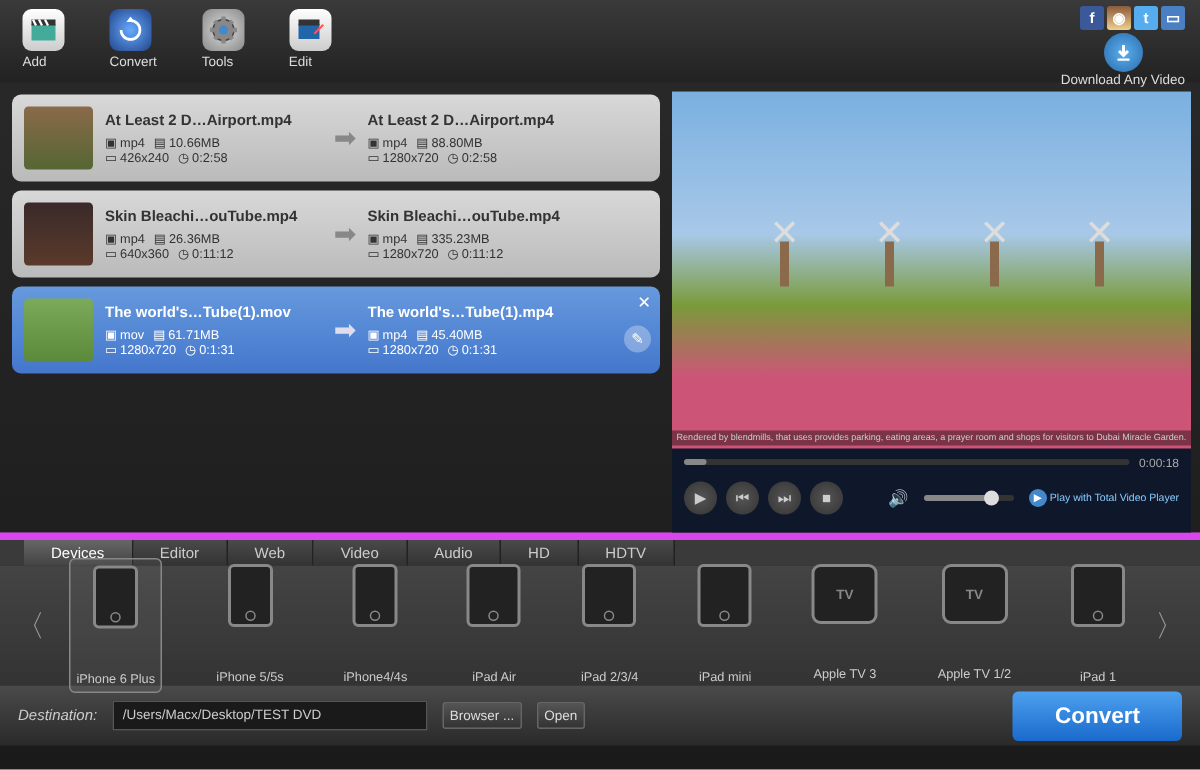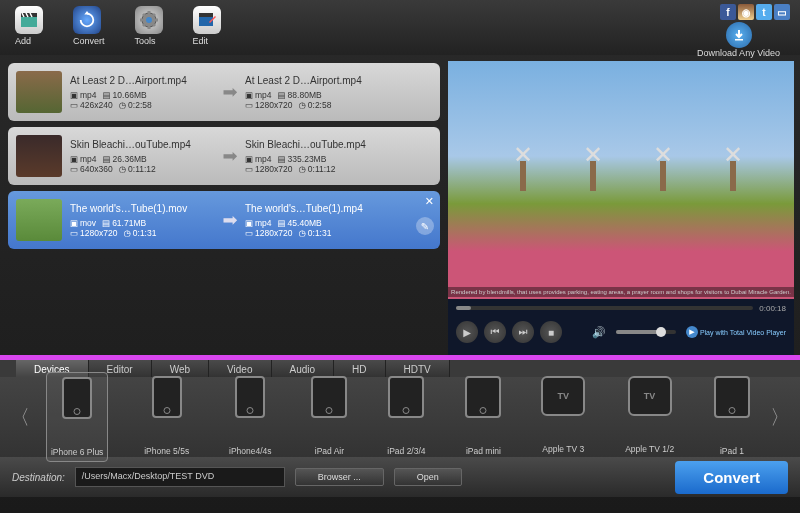--- a/index.html
+++ b/index.html
@@ -4,32 +4,32 @@
 <style>
 * { margin: 0; padding: 0; box-sizing: border-box; font-family: Arial, sans-serif; }
 body { width: 800px; height: 513px; background: linear-gradient(#2a2a2a, #1a1a1a); color: #ccc; font-size: 10px; overflow: hidden; }
 
 .toolbar { display: flex; padding: 6px 15px; background: linear-gradient(#3a3a3a, #222); position: relative; height: 55px; }
 .tool-btn { display: flex; flex-direction: column; align-items: flex-start; margin-right: 30px; cursor: pointer; }
 .tool-icon { width: 28px; height: 28px; border-radius: 6px; margin-bottom: 2px; display: flex; align-items: center; justify-content: center; }
 .tool-label { font-size: 9px; color: #ddd; }
 .social { position: absolute; right: 10px; top: 4px; display: flex; gap: 2px; }
 .social-icon { width: 16px; height: 16px; background: #4a7fc4; border-radius: 2px; display:flex;align-items:center;justify-content:center;color:#fff;font-size:10px;font-weight:bold;}
-.download-area { position: absolute; right: 20px; top: 22px; display: flex; flex-direction: column; align-items: center; }
+.download-area { position: absolute; right: 10px; top: 22px; display: flex; flex-direction: column; align-items: center; }
 .download-icon { width: 26px; height: 26px; border-radius: 50%; background: radial-gradient(#5ab0f0, #2a6aaa); display:flex;align-items:center;justify-content:center;}
 
 .main { display: flex; height: 300px; }
 .queue { width: 448px; padding: 8px; }
 .queue-item { background: linear-gradient(#d8d8d8, #bababa); border-radius: 6px; margin-bottom: 6px; padding: 6px 8px; display: flex; align-items: center; color: #333; position: relative; height: 58px; }
 .queue-item.selected { background: linear-gradient(#6699dd, #4477cc); color: #fff; }
 .thumb { width: 46px; height: 42px; background: linear-gradient(#8a6a4a, #556633); border-radius: 3px; margin-right: 8px; flex-shrink: 0; }
 .thumb.t2 { background: linear-gradient(#3a2a2a, #5a3a2a); }
 .thumb.t3 { background: linear-gradient(#7aaa5a, #5a8a3a); }
 .src-col, .dst-col { width: 145px; }
-.filename { font-size: 10px; font-weight: normal; margin-bottom: 4px; white-space: nowrap; overflow: hidden; }
+.filename { font-size: 10px; font-weight: bold; margin-bottom: 4px; white-space: nowrap; overflow: hidden; }
 .meta-row { display: flex; gap: 6px; font-size: 8.5px; }
 .meta-row span { display: flex; align-items: center; gap: 2px; }
 .arrow { width: 30px; text-align: center; font-size: 18px; color: #888; }
 .queue-item.selected .arrow { color: #dde; }
 .item-close { position: absolute; right: 6px; top: 4px; cursor: pointer; font-size: 11px; }
 .item-edit { position: absolute; right: 6px; top: 26px; width: 18px; height: 18px; border-radius: 50%; background: rgba(255,255,255,0.3); display:flex;align-items:center;justify-content:center; cursor:pointer; }
 
 .preview { flex: 1; background: #0f172a; position: relative; margin: 6px 6px 0 0; }
 .preview-img { width: 100%; height: 238px; background: linear-gradient(#7ab0e0 0%, #a8c8e8 40%, #7a9a3a 60%, #cc5577 80%); position: relative; }
 .windmill { position: absolute; width: 30px; height: 50px; top: 80px; }
@@ -59,21 +59,21 @@
 .device-icon { width: 30px; height: 42px; background:#222; border: 2px solid #888; border-radius: 4px; margin-bottom: 4px; position:relative; display:flex;align-items:center;justify-content:center;color:#888;font-size:9px;font-weight:bold; }
 .device-icon.tablet { width: 36px; }
 .device-icon::after { content:''; position:absolute; bottom:2px; left:50%; transform:translateX(-50%); width:5px; height:5px; border:1px solid #888; border-radius:50%; }
 .device-icon.tv { width: 44px; height: 40px; border-radius: 6px; }
 .device-icon.tv::after { display:none; }
 .device-label { font-size: 8.5px; color: #ccc; margin-top: 24px; }
 
 .bottom { height: 40px; background: linear-gradient(#4a4a4a,#2a2a2a); display: flex; align-items: center; padding: 0 12px; gap: 10px; }
 .dest-label { font-size: 10px; font-style: italic; }
 .dest-path { width: 210px; height: 20px; background: #1a1a1a; border: 1px solid #555; padding: 3px 6px; font-size: 9px; color: #ccc; }
-.small-btn { padding: 3px 22px; background: linear-gradient(#555,#333); border: 1px solid #666; font-size: 9px; color: #ddd; cursor: pointer; border-radius: 2px; text-align: center; }
+.small-btn { padding: 3px 4px; background: linear-gradient(#555,#333); border: 1px solid #666; font-size: 9px; color: #ddd; cursor: pointer; border-radius: 2px; text-align: center; }
 .convert-btn { margin-left: auto; padding: 8px 28px; background: linear-gradient(#4ca0ee, #1a6acc); border: none; border-radius: 4px; color: #fff; font-size: 15px; font-weight: bold; cursor: pointer; }
 </style>
 </head>
 <body>
 
 <div class="toolbar">
   <div class="tool-btn">
     <div class="tool-icon" style="background:linear-gradient(#fff,#ccc)">
         <svg width="20" height="20" viewBox="0 0 20 20">
           <rect x="2" y="6" width="16" height="11" fill="#4a9"></rect>

